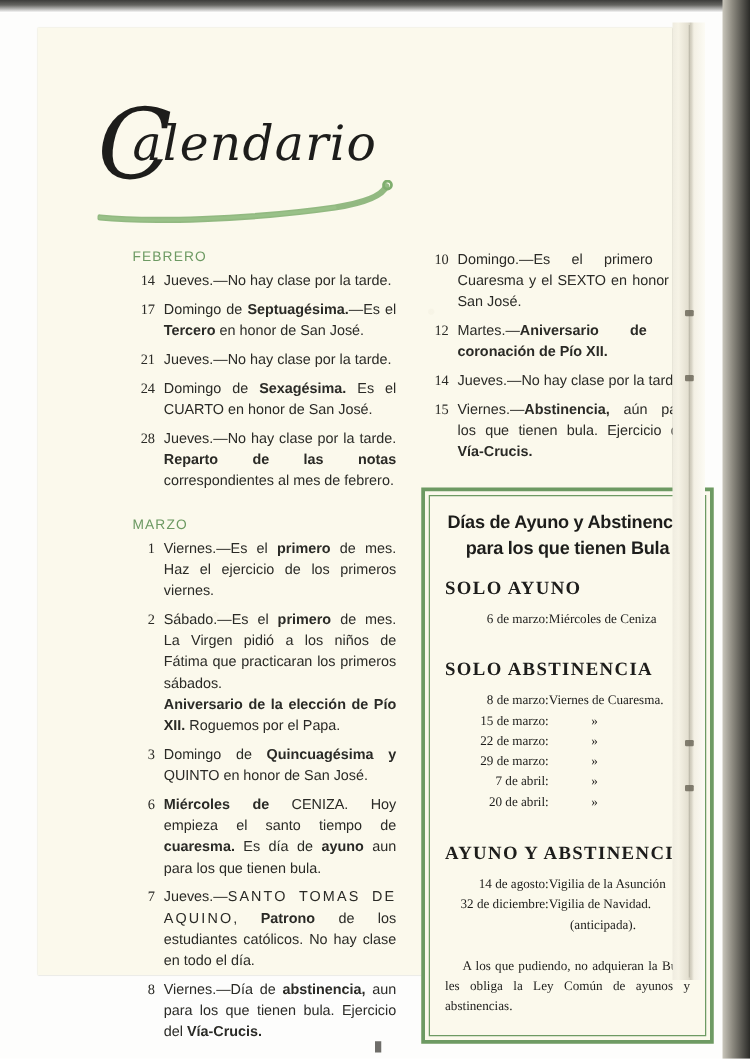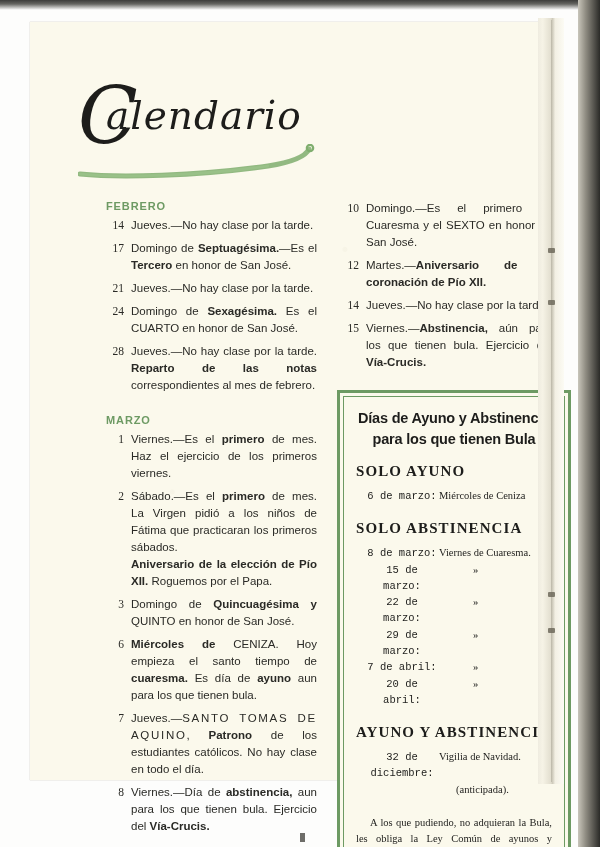--- a/index.html
+++ b/index.html
@@ -145,21 +145,21 @@
   .col {
     position: absolute;
     top: 178px;
     width: 215px;
   }
   .col-left  { left: 72px; }
   .col-right { left: 307px; }
 
   .month-head {
     color: #6d9a63;
-    font-weight: bold;
+    font-weight: normal;
     font-size: 11px;
     letter-spacing: .9px;
     font-family: "Liberation Sans", sans-serif;
     margin: 0 0 5px 4px;
   }
   .month-head.spaced { margin-top: 20px; }
 
   .entry {
     display: flex;
     margin-bottom: 6px;
@@ -212,33 +212,32 @@
     margin-bottom: 14px;
   }
   .bula-section {
     font-family: "Liberation Serif", serif;
     font-weight: bold;
     font-size: 15px;
     color: #1d1d1b;
     letter-spacing: 1.1px;
     margin: 0 0 8px 0;
   }
-  .bula-section.gap { margin-top: 16px; }
+  .bula-section.gap { margin-top: 24px; }
   .bula-line {
     font-family: "Liberation Serif", serif;
     font-size: 10.5px;
     color: #1d1d1b;
     line-height: 1.55;
     padding-left: 9px;
     display: flex;
   }
   .bula-line .d {
     flex: 0 0 74px;
-    text-align: center;
-    font-family: Liberation Mono, monospace;
+    text-align: right;
   }
   .bula-line .v { flex: 1; }
   .bula-line .v.ditto { padding-left: 34px; }
   .bula-line.indent { padding-left: 26px; }
   .bula-note {
     font-family: "Liberation Serif", serif;
     font-size: 10.5px;
     color: #1d1d1b;
     line-height: 1.55;
     margin-top: 17px;
@@ -373,20 +372,24 @@
           <div class="bula-line">
             <span class="d">7 de abril:</span>
             <span class="v ditto">»</span>
           </div>
           <div class="bula-line">
             <span class="d">20 de abril:</span>
             <span class="v ditto">»</span>
           </div>
           <div class="bula-section gap">AYUNO Y ABSTINENCIA</div>
           <div class="bula-line">
+            <span class="d">14 de agosto:</span>
+            <span class="v">Vigilia de la Asunción</span>
+          </div>
+          <div class="bula-line">
             <span class="d">32 de diciembre:</span>
             <span class="v">Vigilia de Navidad.</span>
           </div>
           <div class="bula-line indent">
             <span class="d"></span>
             <span class="v">(anticipada).</span>
           </div>
         </div>
       <div class="bula-note">A los que pudiendo, no adquieran la Bula, les obliga la Ley Común de ayunos y abstinencias.</div>
     </div>

